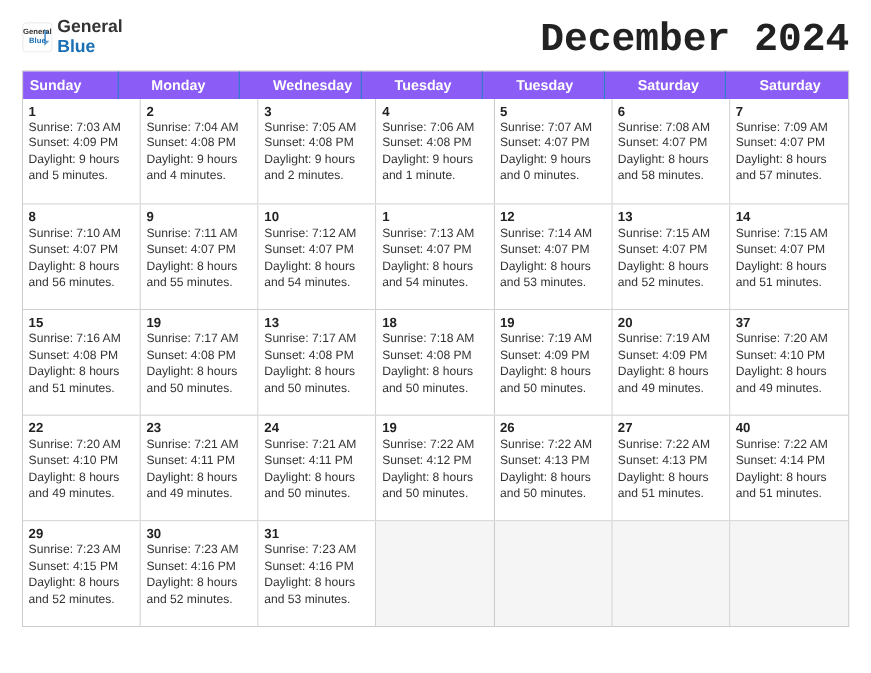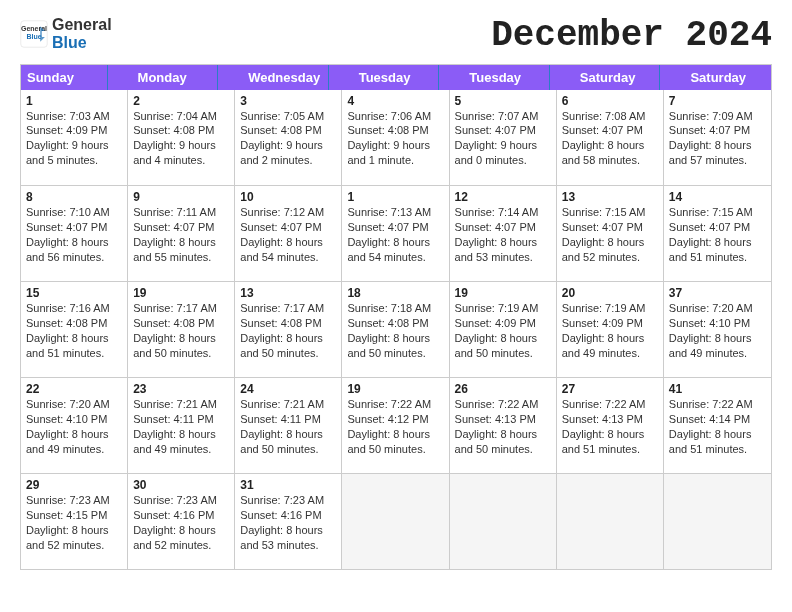--- a/index.html
+++ b/index.html
@@ -258,21 +258,21 @@
         </div>
         <div class="cal-cell">
           <span class="day-num">26</span>
           <span class="info">Sunrise: 7:22 AM<br>Sunset: 4:13 PM<br>Daylight: 8 hours<br>and 50 minutes.</span>
         </div>
         <div class="cal-cell">
           <span class="day-num">27</span>
           <span class="info">Sunrise: 7:22 AM<br>Sunset: 4:13 PM<br>Daylight: 8 hours<br>and 51 minutes.</span>
         </div>
         <div class="cal-cell">
-          <span class="day-num">41</span>
+          <span class="day-num">40</span>
           <span class="info">Sunrise: 7:22 AM<br>Sunset: 4:14 PM<br>Daylight: 8 hours<br>and 51 minutes.</span>
         </div>
       </div>
 
       <div class="cal-row">
         <div class="cal-cell">
           <span class="day-num">29</span>
           <span class="info">Sunrise: 7:23 AM<br>Sunset: 4:15 PM<br>Daylight: 8 hours<br>and 52 minutes.</span>
         </div>
         <div class="cal-cell">

